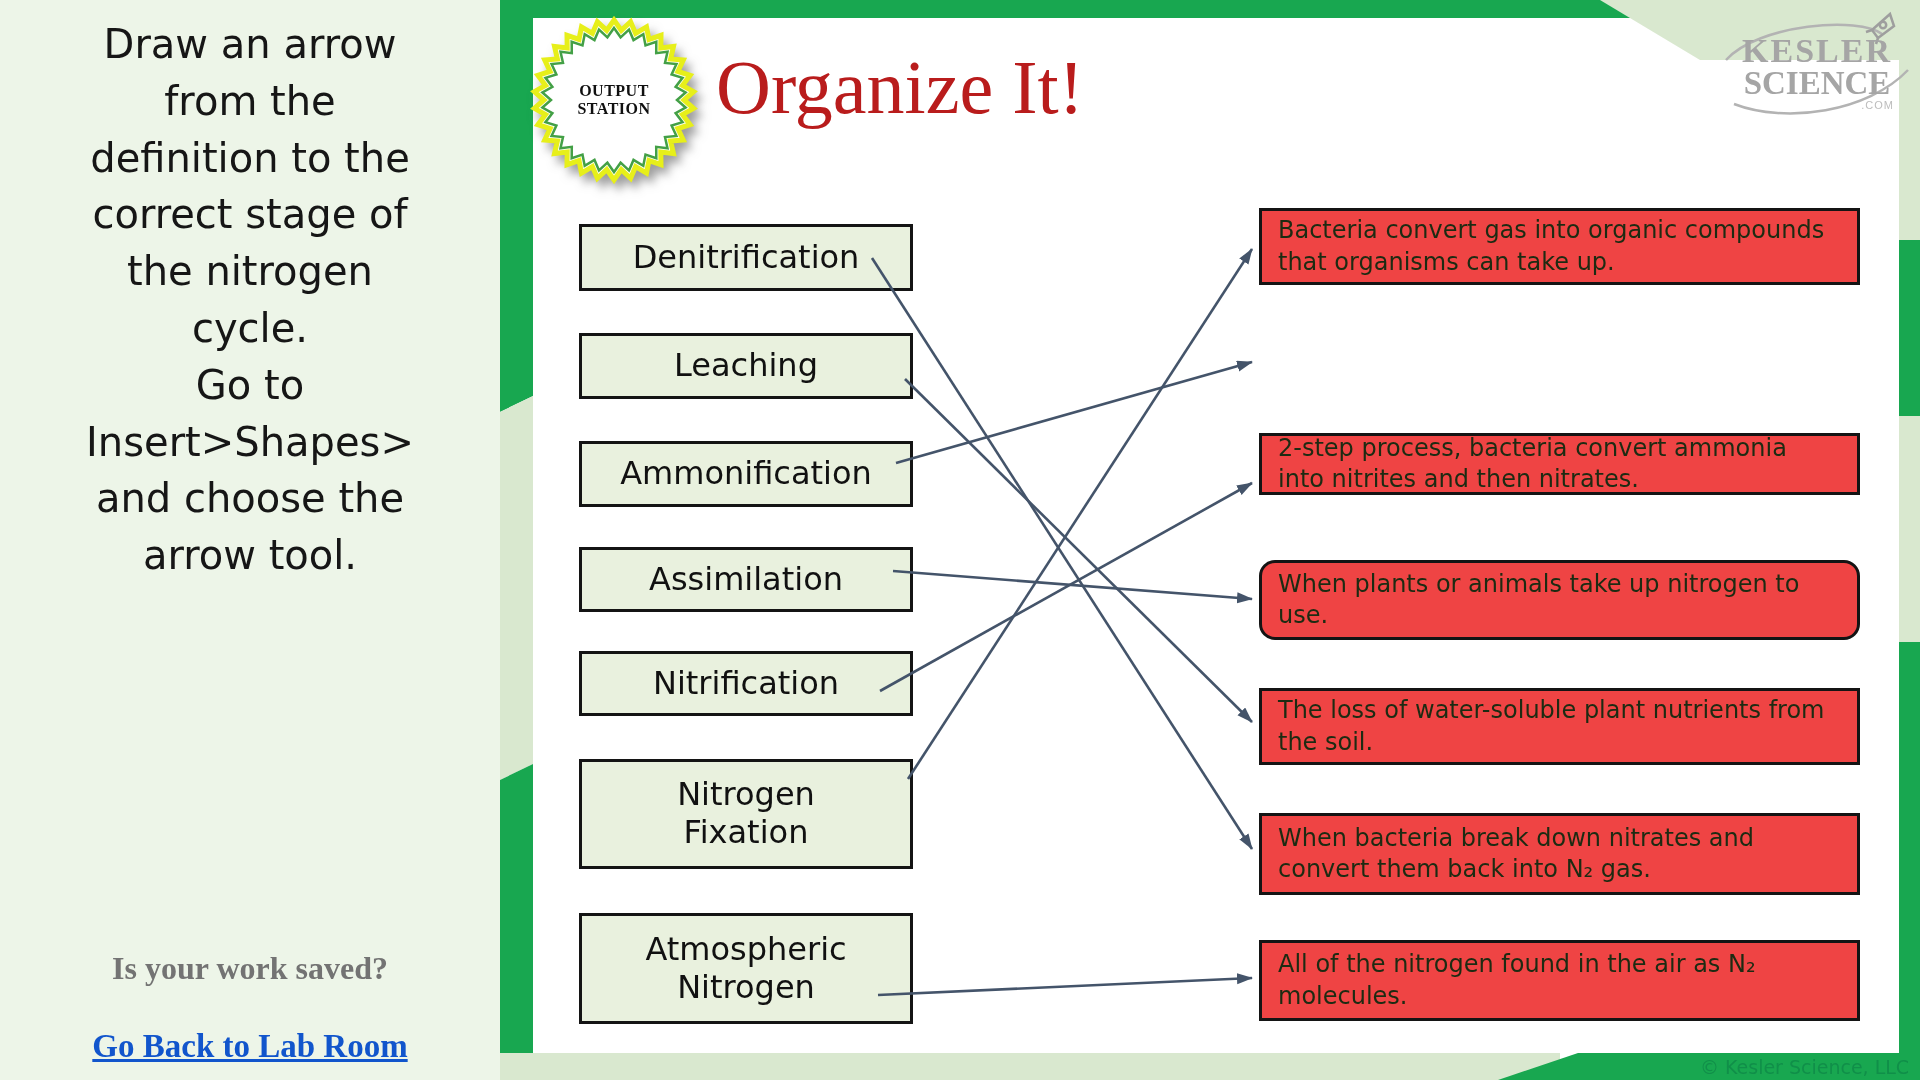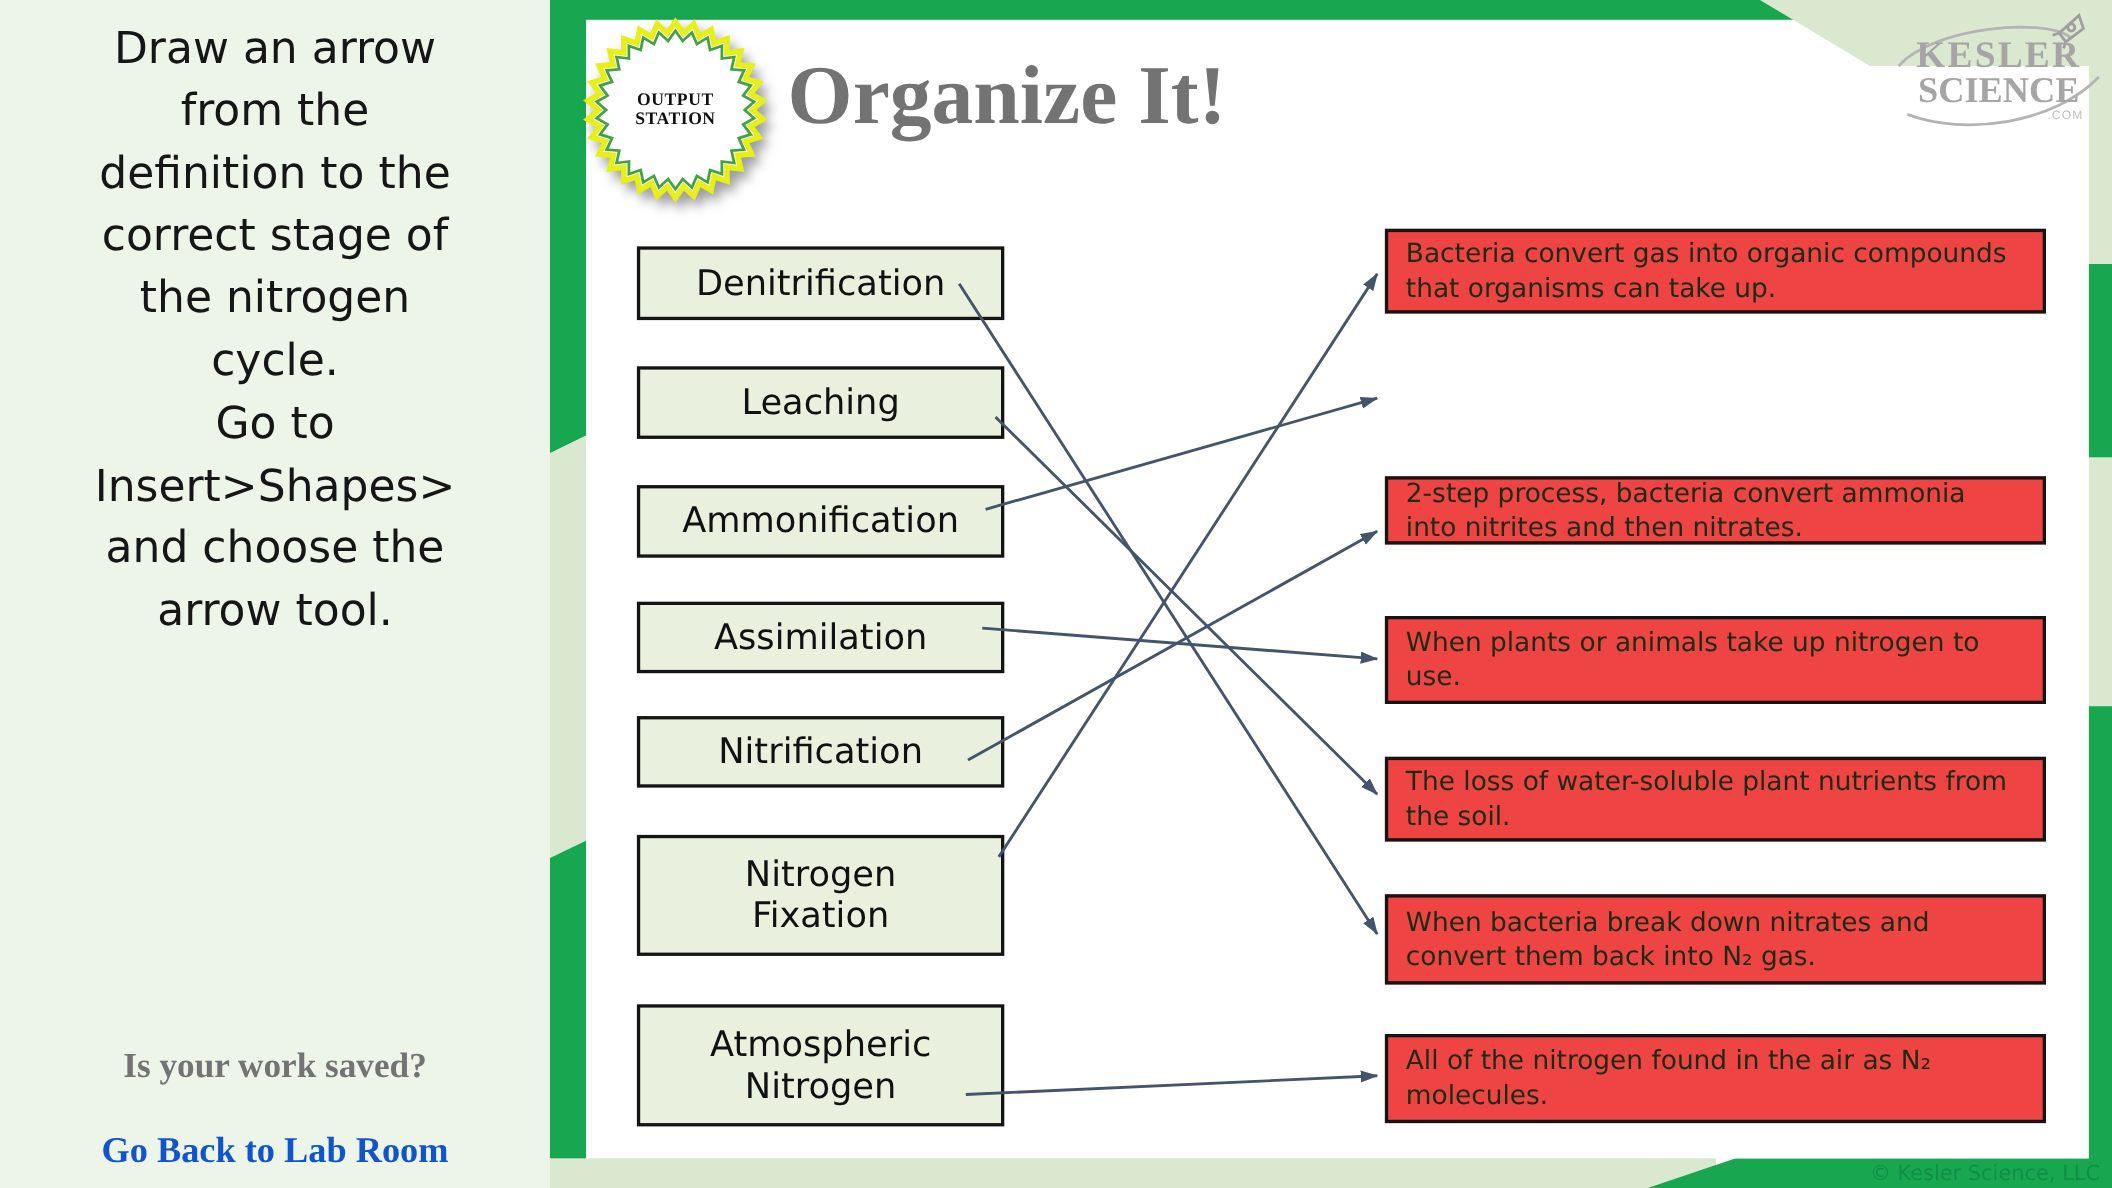--- a/index.html
+++ b/index.html
@@ -7,21 +7,21 @@
          font-family:"DejaVu Sans",sans-serif;}
 
   
   .sidebar{position:absolute;left:0;top:0;width:500px;height:1080px;background:#edf5e8;}
   .instructions{position:absolute;top:16px;left:10px;width:480px;text-align:center;
                 font-size:40px;line-height:1.42;color:#161616;white-space:pre-line;}
   .saved-question{position:absolute;top:950px;left:0;width:500px;text-align:center;
                   font-family:"Liberation Serif",serif;font-weight:700;font-size:32px;color:#737373;}
   .back-link-wrap{position:absolute;top:1028px;left:0;width:500px;text-align:center;}
   .back-link{font-family:"Liberation Serif",serif;font-weight:700;font-size:33px;
-             color:#1155cc;cursor:pointer;}
+             color:#1155cc;text-decoration:underline;cursor:pointer;}
 
   
   .divider-seg{position:absolute;left:500px;width:33px;}
   .div-top{top:0;height:412px;background:#18a750;
            clip-path:polygon(0 0,100% 0,100% calc(100% - 16px),0 100%);}
   .div-mid{top:396px;height:384px;background:#d9e8cf;
            clip-path:polygon(0 16px,100% 0,100% calc(100% - 16px),0 100%);}
   .div-bot{top:764px;height:316px;background:#18a750;
            clip-path:polygon(0 16px,100% 0,100% 100%,0 100%);}
   .top-bar{position:absolute;left:500px;top:0;width:1160px;height:18px;background:#18a750;}
@@ -38,21 +38,21 @@
   .copyright{position:absolute;left:1700px;top:1056px;font-size:19px;color:#0e8747;opacity:.75;}
 
   
   .badge-svg{position:absolute;left:522px;top:8px;width:184px;height:184px;
              filter:drop-shadow(5px 7px 5px rgba(60,60,60,.5));}
   .badge-text{position:absolute;left:522px;top:8px;width:184px;height:184px;display:flex;
               flex-direction:column;align-items:center;justify-content:center;
               font-family:"Liberation Serif",serif;font-weight:700;font-size:16px;
               line-height:1.12;letter-spacing:.5px;color:#101010;text-align:center;white-space:pre-line;}
   .title{position:absolute;left:716px;top:44px;font-family:"Liberation Serif",serif;
-         font-weight:700;font-size:76px;color:#737373;}
+         font-weight:400;font-size:76px;color:#b91c1c;}
   .logo{position:absolute;left:1738px;top:34px;width:158px;text-align:center;color:#a5a5a5;
         font-family:"Liberation Serif",serif;font-weight:700;line-height:.98;}
   .logo-w1{font-size:34px;letter-spacing:2px;}
   .logo-w2{font-size:33px;letter-spacing:0;}
   .logo-tld{font-size:11px;text-align:right;color:#bdbdbd;letter-spacing:1px;
             font-family:"Liberation Sans",sans-serif;font-weight:400;padding-right:2px;}
   .logo-doodle{position:absolute;left:1712px;top:8px;width:210px;height:112px;pointer-events:none;}
 
   
   .term{position:absolute;left:579px;width:334px;background:#e9f1de;border:3px solid #141414;
@@ -66,21 +66,21 @@
   .term-6{top:759px;height:110px;}
   .term-7{top:913px;height:111px;}
 
   
   .def{position:absolute;left:1259px;width:601px;background:#ef4444;border:3px solid #141414;
        display:flex;align-items:center;font-size:24px;color:#1c2b12;line-height:1.3;
        box-sizing:border-box;padding:6px 8px 6px 16px;white-space:pre-line;cursor:default;}
   .def-1{top:208px;height:77px;}
   .def-2{top:335px;height:50px;}
   .def-3{top:433px;height:62px;}
-  .def-4{top:560px;height:80px;}
+  .def-4{top:560px;height:80px;border-radius:16px;}
   .def-5{top:688px;height:77px;}
   .def-6{top:813px;height:82px;}
   .def-7{top:940px;height:81px;}
 
   
   .arrow-layer{position:absolute;left:0;top:0;width:1920px;height:1080px;pointer-events:none;}
   .arrow-layer line{pointer-events:stroke;}
 </style>
 </head>
 <body>

